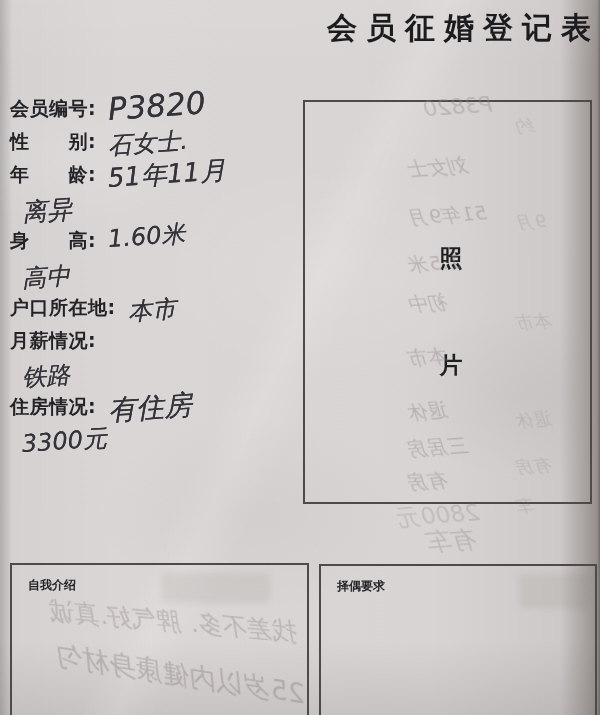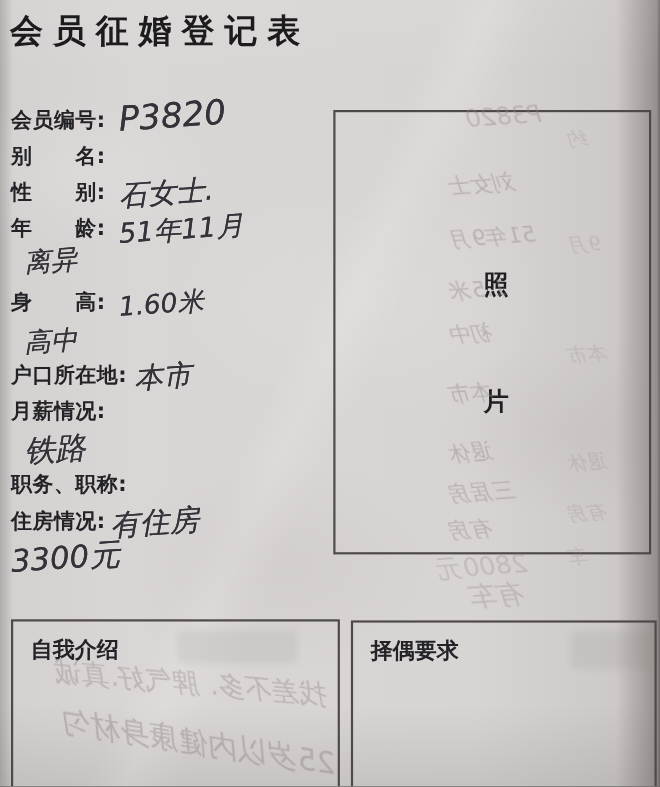--- a/index.html
+++ b/index.html
@@ -14,21 +14,21 @@
       linear-gradient(115deg, transparent 44%, rgba(255,255,255,.12) 48%, transparent 53%),
       radial-gradient(180px 100px at 12% 22%, rgba(255,255,255,.12), transparent 70%),
       radial-gradient(260px 160px at 55% 38%, rgba(255,255,255,.10), transparent 70%),
       radial-gradient(220px 140px at 42% 72%, rgba(150,145,143,.10), transparent 70%),
       radial-gradient(200px 120px at 88% 55%, rgba(150,145,143,.12), transparent 70%),
       linear-gradient(to bottom, rgba(255,255,255,.06) 0px, transparent 70px, transparent 640px, rgba(90,86,84,.14) 715px),
       linear-gradient(to right, #b0acab 0px, #d5d1d0 12px, #dad6d5 120px, #d8d4d3 430px, #cdc9c8 560px, #968f8d 597px, #6f6b6a 600px);
   }
   .title{
     position:absolute;top:8px;left:0;width:100%;margin:0;
-    text-align:left;font-size:30px;font-weight:bold;color:#1c1c1e;
+    text-align:right;font-size:30px;font-weight:bold;color:#1c1c1e;
     letter-spacing:9px;text-indent:9px;
   }
   
   .fields{position:absolute;left:10px;top:92px;width:292px;}
   .row{height:33.2px;display:flex;align-items:center;}
   .flabel{
     font-weight:bold;font-size:19px;color:#232327;letter-spacing:.5px;
     white-space:pre;flex:0 0 auto;
   }
   .fvalue{
@@ -82,43 +82,39 @@
   .mid-bleed-1{left:398px;top:500px;font-size:23px;opacity:.30;}
   .mid-bleed-2{left:428px;top:524px;font-size:25px;opacity:.34;}
   
   .bbox{
     position:absolute;top:563px;height:172px;box-sizing:border-box;
     border:2px solid #4e4a48;
   }
   .intro-box{left:10px;width:299px;}
   .req-box{left:319px;width:278px;top:564px;}
   .box-header{
-    padding:12px 0 0 16px;font-size:20px;font-weight:bold;color:#232327;
+    padding:12px 0 0 16px;font-size:12px;font-weight:bold;color:#232327;
   }
   .patch{position:absolute;background:rgba(125,120,117,.12);filter:blur(3px);border-radius:4px;}
   .patch-intro{left:150px;top:8px;width:108px;height:30px;}
   .patch-req{left:198px;top:8px;width:72px;height:34px;}
   .intro-bleed-1{left:38px;top:40px;font-size:25px;opacity:.40;transform:scaleX(-1) rotate(-5deg);}
   .intro-bleed-2{left:44px;top:92px;font-size:27px;opacity:.45;transform:scaleX(-1) rotate(-9deg);}
 </style>
 </head>
 <body>
 
 <div class="page">
 
   <h1 class="title">会员征婚登记表</h1>
 
   <div class="fields">
     <div class="row">
       <span class="flabel">会员编号:</span>
       <span class="fvalue">P3820</span>
-    </div>
-    <div class="row">
-      <span class="flabel">别　　名:</span>
-      <span class="fvalue"></span>
     </div>
     <div class="row">
       <span class="flabel">性　　别:</span>
       <span class="fvalue">石女士.</span>
     </div>
     <div class="row">
       <span class="flabel">年　　龄:</span>
       <span class="fvalue">51年11月</span>
     </div>
     <div class="row">
@@ -134,24 +130,20 @@
     <div class="row">
       <span class="flabel">户口所在地:</span>
       <span class="fvalue">本市</span>
     </div>
     <div class="row">
       <span class="flabel">月薪情况:</span>
       <span class="fvalue"></span>
     </div>
     <div class="row">
       <span class="fvalue">铁路</span>
-    </div>
-    <div class="row">
-      <span class="flabel">职务、职称:</span>
-      <span class="fvalue"></span>
     </div>
     <div class="row">
       <span class="flabel">住房情况:</span>
       <span class="fvalue">有住房</span>
     </div>
     <div class="row">
       <span class="fvalue">3300元</span>
     </div>
   </div>
 

